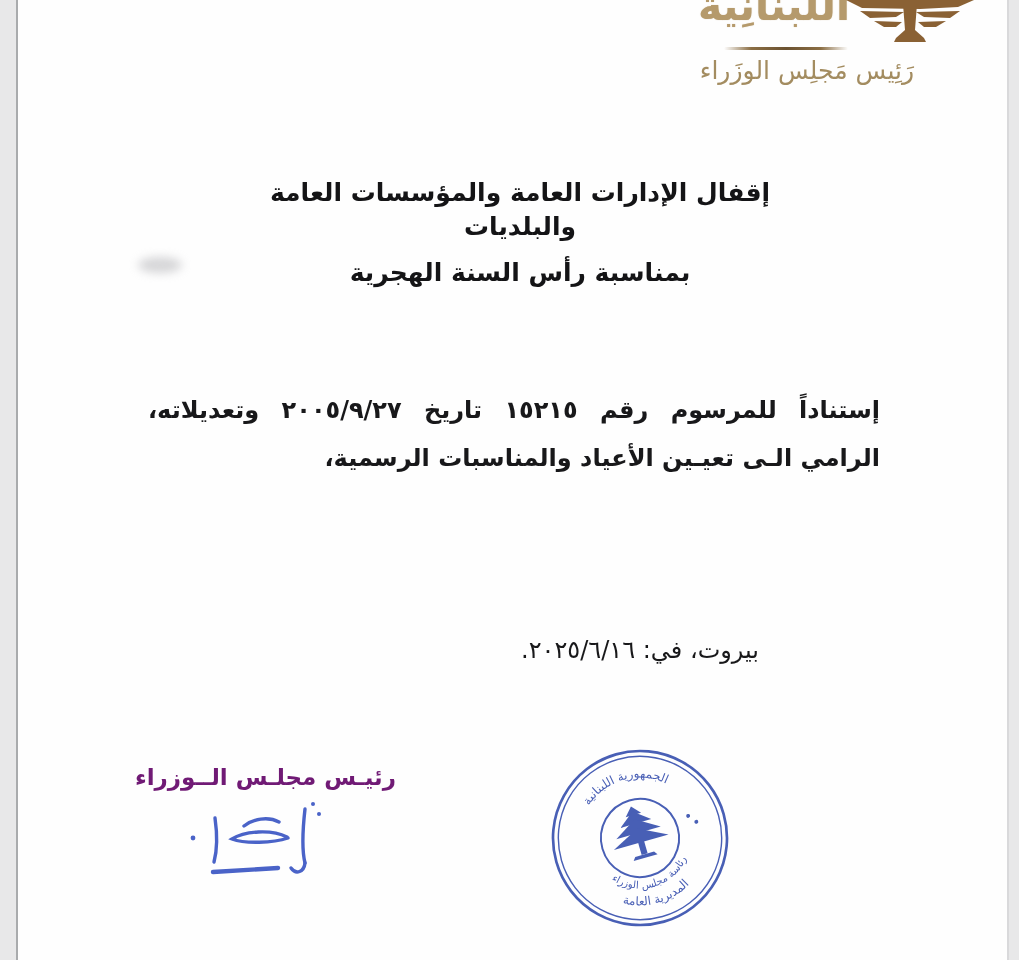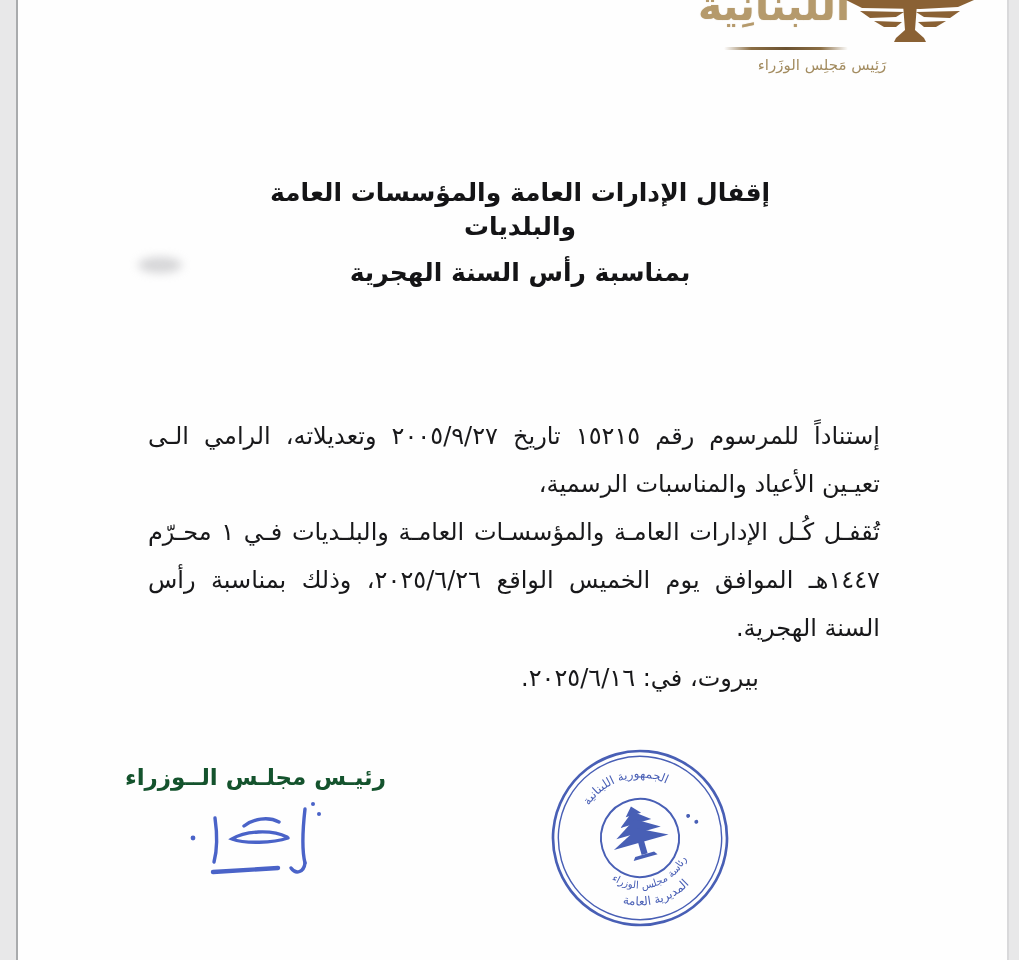--- a/index.html
+++ b/index.html
@@ -27,47 +27,47 @@
     text-shadow:0 0 1px rgba(181,154,108,.55);
     white-space:nowrap;
   }
   .cedar-svg{position:absolute;left:146px;top:0;width:128px;height:46px;}
   .lh-divider{
     position:absolute;top:47px;left:24px;width:124px;height:3px;border-radius:2px;
     background:linear-gradient(90deg, rgba(139,110,68,0) 0%, #8b6e44 22%, #6b5231 50%, #8b6e44 78%, rgba(139,110,68,0) 100%);
   }
   .ministry{
     position:absolute;top:56px;left:30px;width:184px;
-    font-size:15px;color:#a38c60;text-align:center;direction:rtl;
+    font-size:25px;color:#a38c60;text-align:center;direction:rtl;
     white-space:nowrap;
   }
   
   .title-block{
     position:absolute;top:176px;left:220px;width:600px;
     text-align:center;direction:rtl;color:#141416;
   }
   .memo-no{font-size:27px;font-weight:bold;line-height:36px;margin:0 0 22px 0;}
   .memo-sub1{font-size:25px;font-weight:bold;line-height:34px;margin:0 0 10px 0;text-align:center;}
   .memo-sub2{font-size:25px;font-weight:bold;line-height:34px;margin:12px;}
   
   .para{
     position:absolute;left:148px;width:732px;margin:0;
     direction:rtl;text-align:justify;
     font-size:24px;line-height:48px;color:#18181a;
   }
-  .p1{top:412px;}
+  .p1{top:386px;font-weight:bold;}
   .p2{top:508px;}
   .dateline{
-    position:absolute;top:664px;left:440px;width:400px;
+    position:absolute;top:636px;left:440px;width:400px;
     text-align:center;direction:rtl;font-size:24px;color:#18181a;
   }
   
   .sig-title{
-    position:absolute;top:764px;left:154px;width:232px;
-    text-align:center;direction:rtl;font-weight:bold;font-size:23px;color:#14532d;
+    position:absolute;top:764px;left:164px;width:232px;
+    text-align:center;direction:rtl;font-weight:bold;font-size:23px;color:#701a75;
     white-space:nowrap;
   }
   .sig-svg{position:absolute;left:183px;top:797px;width:150px;height:85px;}
   .sig-name{
     position:absolute;top:868px;left:196px;width:162px;
     text-align:center;direction:rtl;font-weight:bold;font-size:24px;color:#141416;
     white-space:nowrap;
   }
   
   .stamp-svg{position:absolute;left:545px;top:743px;width:190px;height:190px;opacity:.93;}
@@ -95,21 +95,20 @@
     <div class="lh-divider"></div>
     <div class="ministry">رَئِيس مَجلِس الوزَراء</div>
   </div>
 
   <div class="title-block">
     <div class="memo-sub1">إقفال الإدارات العامة والمؤسسات العامة والبلديات</div>
     <div class="memo-sub2">بمناسبة رأس السنة الهجرية</div>
   </div>
 
   <p class="para p1">إستناداً للمرسوم رقم ١٥٢١٥ تاريخ ٢٠٠٥/٩/٢٧ وتعديلاته، الرامي الـى تعيـين الأعياد والمناسبات الرسمية،</p>
-  <p class="para p2">تُقفـل كُـل الإدارات العامـة والمؤسسـات العامـة والبلـديات فـي ١ محـرّم ١٤٤٧هـ الموافق يوم الخميس الواقع ٢٠٢٥/٦/٢٦، وذلك بمناسبة رأس السنة الهجرية.</p>
   <div class="dateline">بيروت، في: ٢٠٢٥/٦/١٦.</div>
 
   <div class="sig-title">رئيـس مجلـس الــوزراء</div>
   <svg class="sig-svg" viewBox="0 0 150 85" aria-hidden="true">
     <g stroke="#4a63c8" stroke-width="3.4" fill="none" stroke-linecap="round">
       <circle cx="10" cy="41" r="2.4" fill="#4a63c8" stroke="none"></circle>
       <path d="M32,21 C34,35 34.5,52 31,65"></path>
       <path d="M96,25 C85,19 70,22 61,29"></path>
       <path d="M104,40 C88,32 62,34 49,42 C62,47 90,46 105,41"></path>
       <path d="M122,12 C119.5,34 119,54 122,66"></path>

